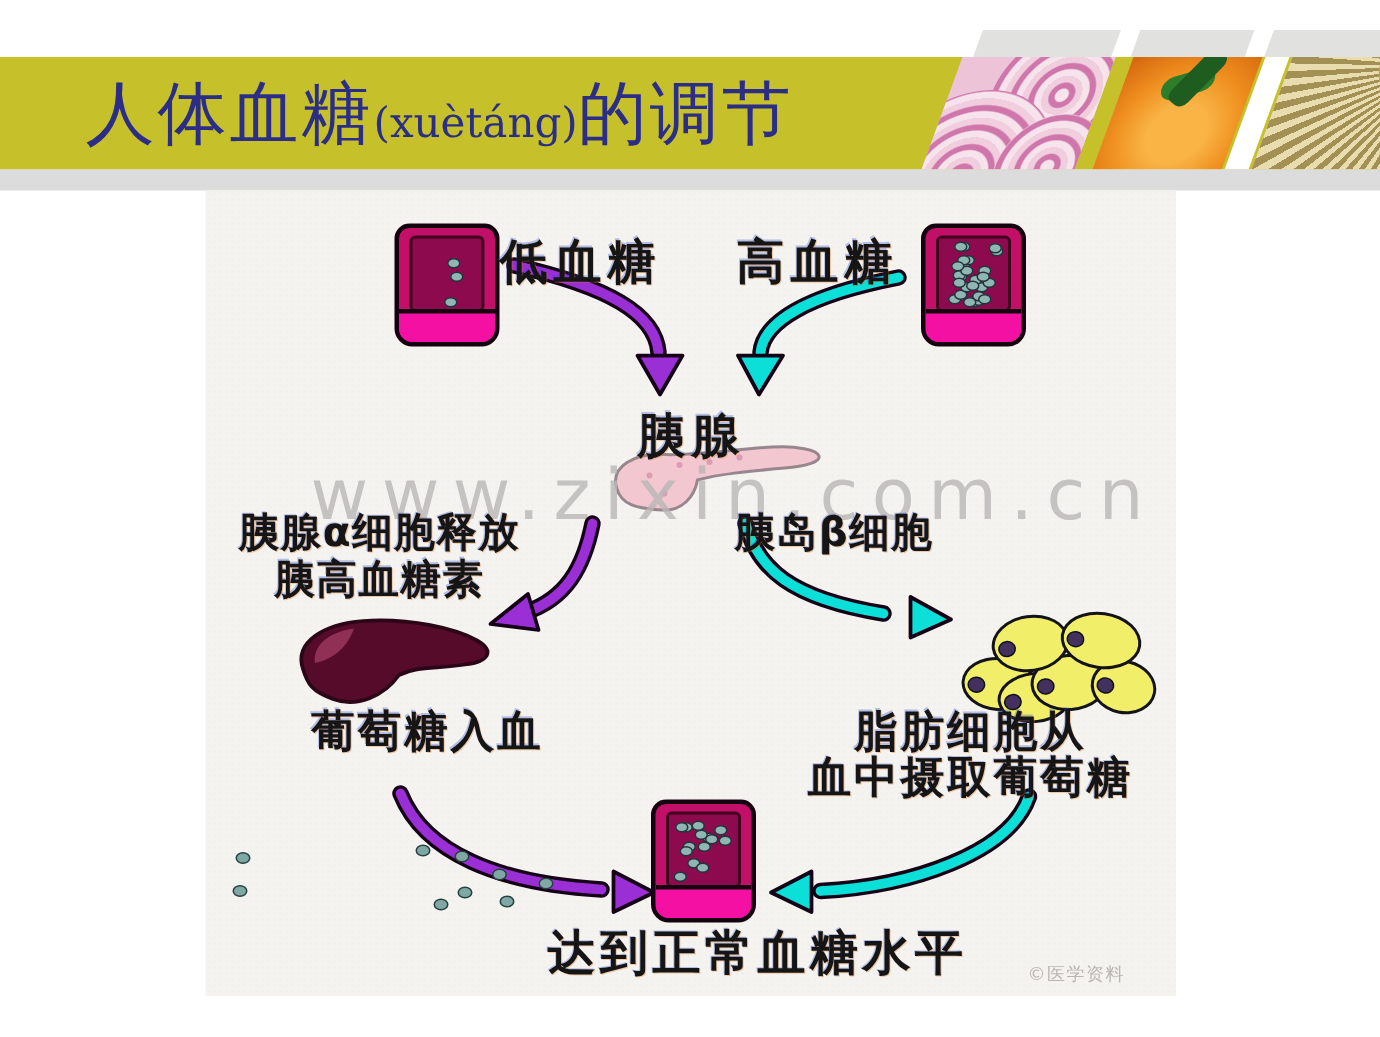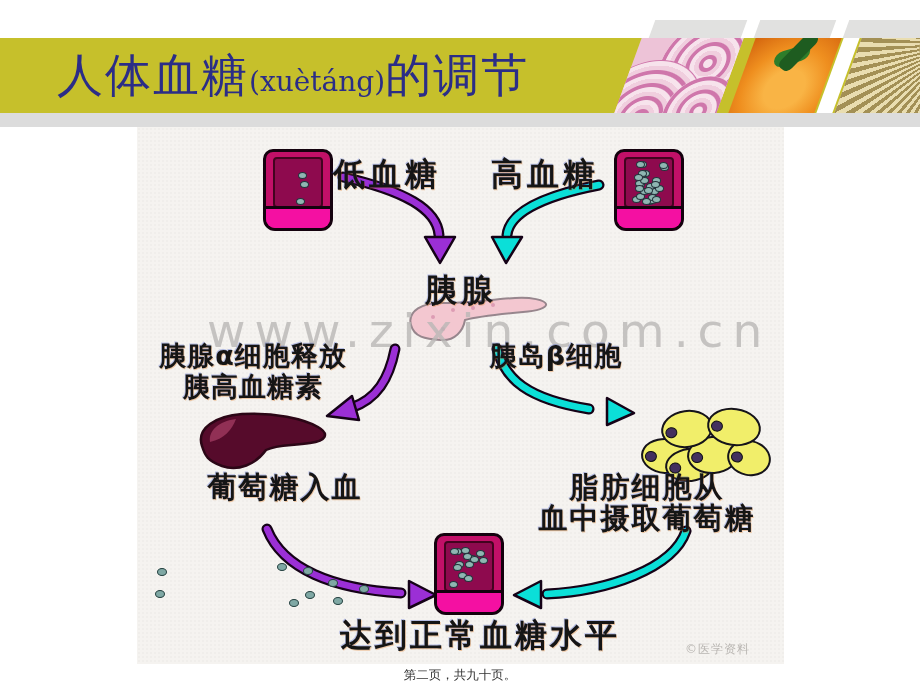--- a/index.html
+++ b/index.html
@@ -260,19 +260,18 @@
     <div class="block small" style="left:338px;top:213px;width:162px">
       <div>胰岛β细胞</div>
     </div>
     <div class="block mid" style="left:26px;top:345px;width:244px">
       <div>葡萄糖入血</div>
     </div>
     <div class="block mid" style="left:390px;top:345px;width:240px">
       <div>脂肪细胞从</div>
       <div>血中摄取葡萄糖</div>
     </div>
-    <div class="biglabel" style="left:178px;top:487px;width:330px;text-align:center;letter-spacing:3px">达到正常血糖水平</div>
+    <div class="biglabel" style="left:178px;top:487px;width:330px;text-align:right;letter-spacing:3px">达到正常血糖水平</div>
 
     <div class="credit">©医学资料</div>
   </div>
 
-  <div class="footer">第二页，共九十页。</div>
 </div>
 
 </body></html>

